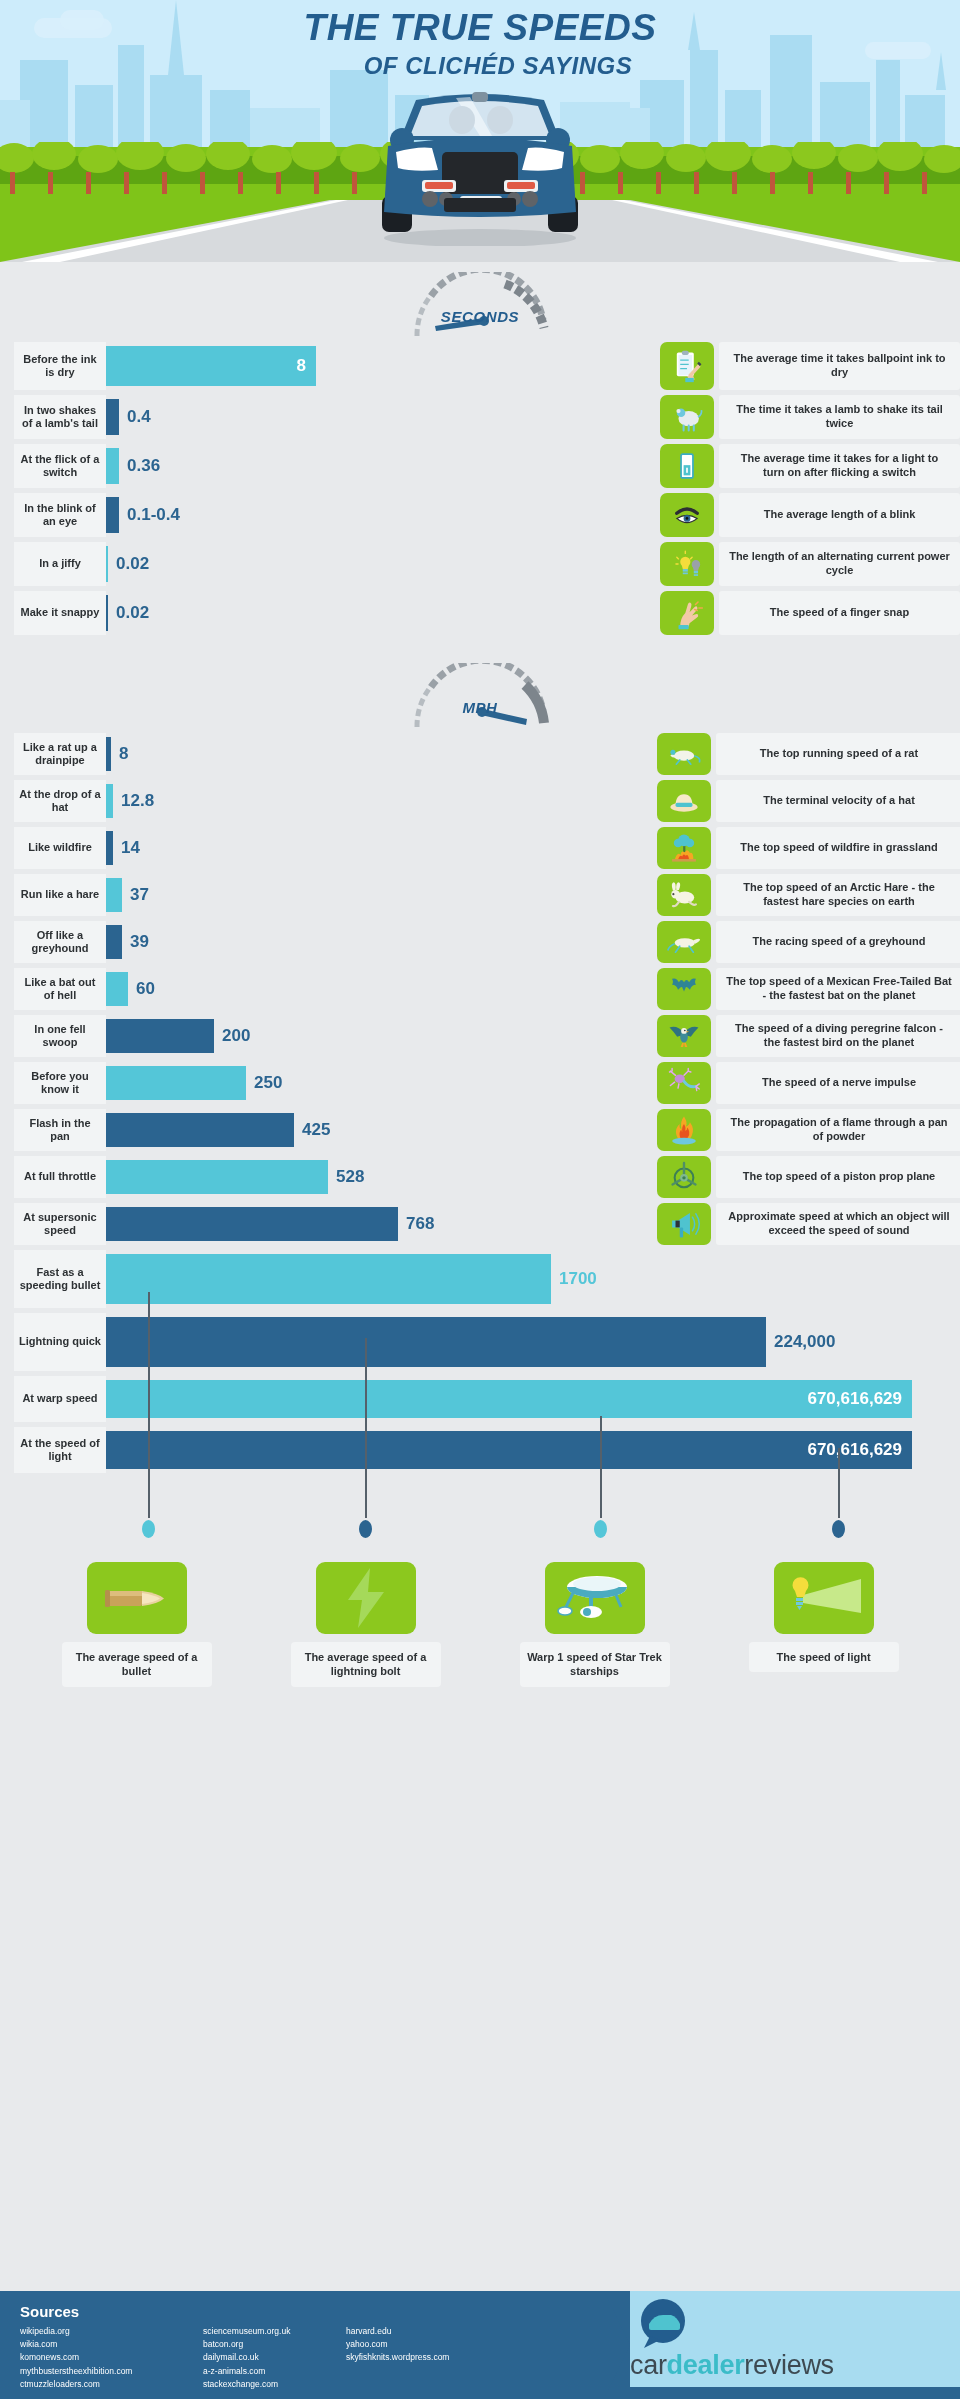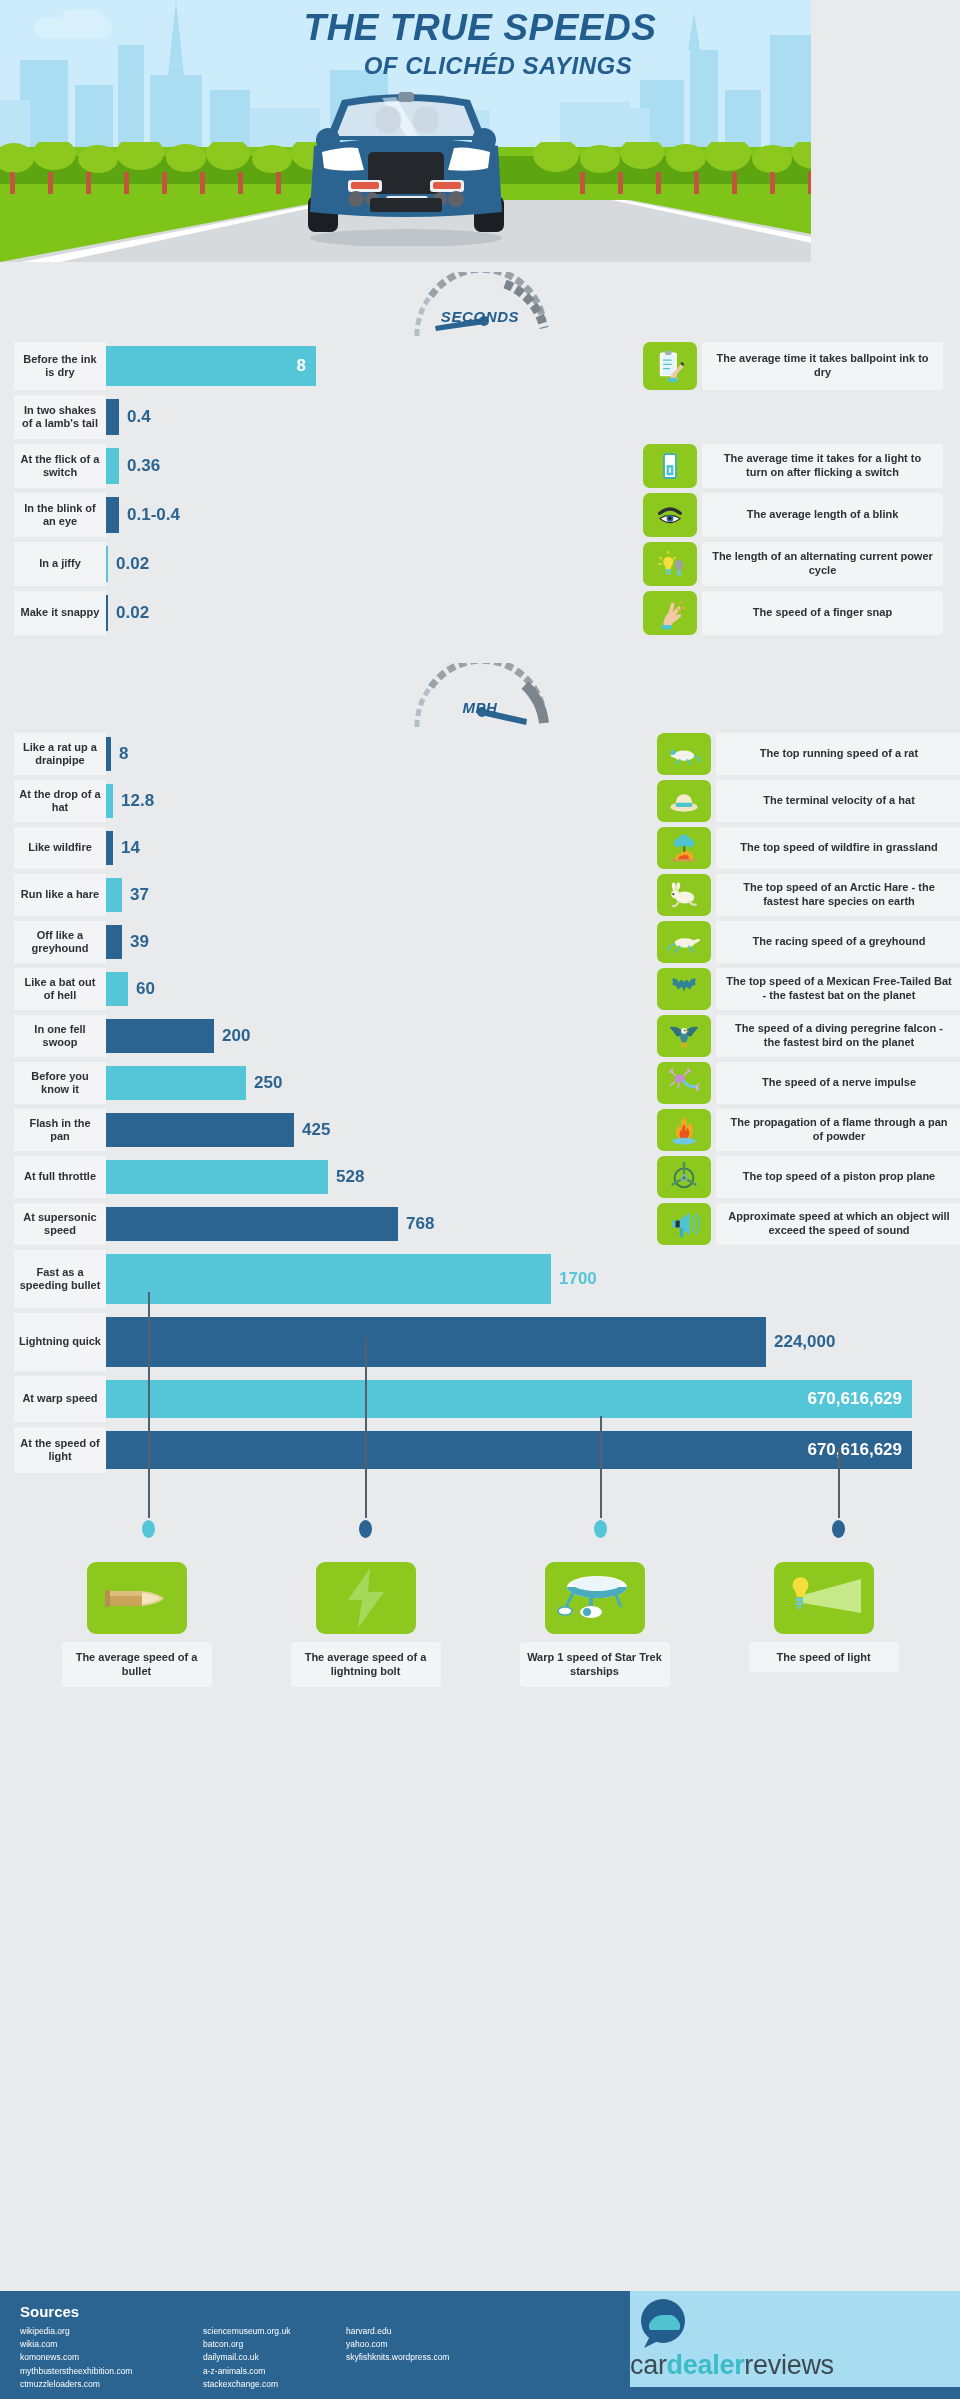--- a/index.html
+++ b/index.html
@@ -6,21 +6,21 @@
   body {
     width: 960px; height: 2399px;
     font-family: "Liberation Sans", sans-serif;
     background: #e8eaec;
     overflow: hidden;
     position: relative;
   }
   .page { width: 960px; height: 2399px; position: relative; }
 
   
-  .hero { position: relative; width: 811px; height: 262px; overflow: hidden; background:#000000; }
+  .hero { position: relative; width: 960px; height: 262px; overflow: hidden; background:#000000; }
   .sky { position:absolute; inset:0; background:#cdecfb; }
   .skyline { position:absolute; left:0; bottom:112px; width:960px; height:160px; }
   .cloud { position:absolute; background:#d9f0fc; border-radius:40px; opacity:.85;}
   .grass { position:absolute; left:0; bottom:0; width:960px; height:115px; background:#7fc419; }
   .hedge { position:absolute; left:0; bottom:78px; width:960px; height:42px; }
   .fence { position:absolute; left:0; bottom:68px; width:960px; height:22px; }
   .road { position:absolute; left:0; bottom:0; width:960px; height:62px; }
   .title-wrap { position:absolute; top:8px; left:0; width:960px; text-align:center; z-index:6; }
   .title1 {
     font-size:37px; font-weight:bold; font-style:italic; color:#235d8e;
@@ -67,21 +67,21 @@
     width:54px; min-width:54px; background:#8cc81e; border-radius:7px;
     display:flex; align-items:center; justify-content:center; margin-right:5px;
   }
   .desc-text {
     background:#f2f4f5; display:flex; align-items:center; justify-content:center;
     text-align:center; font-size:11px; font-weight:bold; color:#2d3134;
     line-height:1.25; padding:3px 10px; border-radius:3px;
   }
 
   
-  .sec-seconds .desc-zone { width:300px; margin-left:10px; margin-right:31px; }
+  .sec-seconds .desc-zone { width:300px; margin-left:10px; margin-right:14px; }
   .sec-seconds .desc-text { flex:1 1 auto; }
   .sec-mph .desc-zone { width:305px; margin-left:8px; margin-right:12px; }
   .sec-mph .desc-text { flex:1 1 auto; }
 
   .sec-seconds { padding-left:14px; }
   .sec-mph { padding-left:14px; }
 
   
   .connectors { position:relative; width:960px; height:84px; }
   .conn-line { position:absolute; width:1.5px; background:#55606a; }
@@ -314,20 +314,34 @@
           </div>
           <div class="desc-text">The average time it takes ballpoint ink to dry</div>
         </div>
       </div>
       <div class="row" style="--h: 44px;">
         <div class="label-cell">In two shakes of a lamb's tail</div>
         <div class="bar-zone">
           <div class="bar" style="width: 13px; background: rgb(43, 100, 144);"></div>
           <div class="bar-val outside" style="color: rgb(43, 100, 144);">0.4</div>
         </div>
+        <div class="desc-zone">
+          <div class="desc-icon">
+            <svg width="34" height="34" viewBox="0 0 40 40">
+              <ellipse cx="22" cy="22" rx="12" ry="9" fill="#e7ecef"></ellipse>
+              <circle cx="13" cy="15" r="5" fill="#6ec8de"></circle>
+              <circle cx="10" cy="13" r="2.5" fill="#e7ecef"></circle>
+              <g stroke="#6ec8de" stroke-width="2.4" stroke-linecap="round">
+                <path d="M16 30v6M22 30v6M28 30v6"></path>
+              </g>
+              <path d="M33 20 q5 -3 4 -8" stroke="#6ec8de" stroke-width="2" fill="none"></path>
+            </svg>
+          </div>
+          <div class="desc-text">The time it takes a lamb to shake its tail twice</div>
+        </div>
       </div>
       <div class="row" style="--h: 44px;">
         <div class="label-cell">At the flick of a switch</div>
         <div class="bar-zone">
           <div class="bar" style="width: 13px; background: rgb(84, 198, 216);"></div>
           <div class="bar-val outside" style="color: rgb(43, 100, 144);">0.36</div>
         </div>
         <div class="desc-zone">
           <div class="desc-icon">
             <svg width="34" height="34" viewBox="0 0 40 40">

